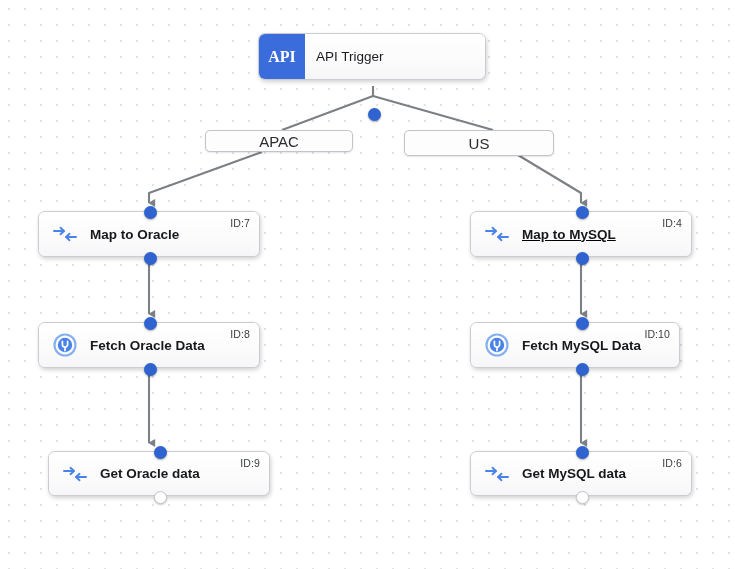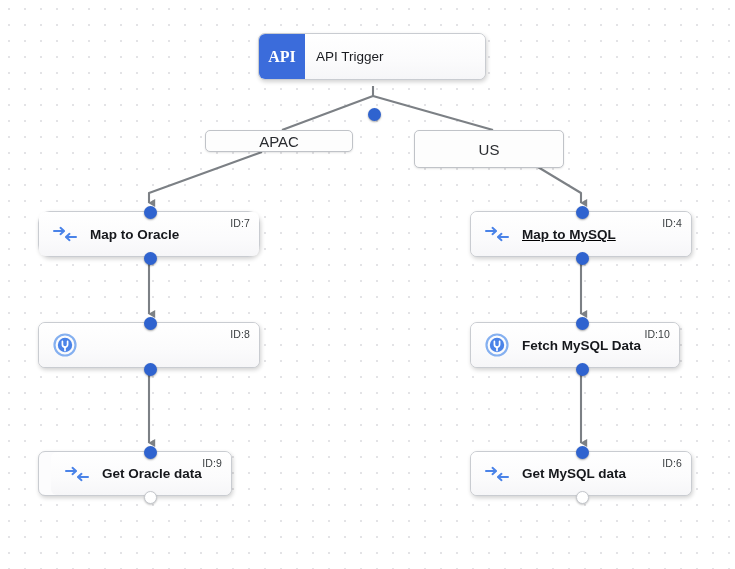--- a/index.html
+++ b/index.html
@@ -181,25 +181,25 @@
     <div class="node-inner">
       <div class="trigger-badge">API</div>
       <div class="node-title">API Trigger</div>
     </div>
     <div class="port" style="left:108.5px; top:73.5px;"></div>
   </div>
 
   <div class="branch-label" style="left:205px; top:130px; width:148px; height:22px;">
     <span>APAC</span>
   </div>
-  <div class="branch-label" style="left:414px; top:130px; width:150px; height:38px;">
+  <div class="branch-label" style="left:404px; top:130px; width:150px; height:26px;">
     <span>US</span>
   </div>
 
-  <div class="node op-node" style="left:38px; top:211px; width:222px; height:46px;border-radius:12px;">
+  <div class="node op-node" style="left:38px; top:211px; width:222px; height:46px;">
     <div class="node-inner">
       <div class="node-icon">
         <svg width="26" height="16" viewBox="0 0 26 16">
           <g stroke="#4a83e8" stroke-width="2" fill="none" stroke-linecap="round" stroke-linejoin="round">
             <line x1="2" y1="5" x2="11.5" y2="5"></line>
             <polyline points="8.5,1.8 12,5 8.5,8.2"></polyline>
             <line x1="24" y1="11" x2="14.5" y2="11"></line>
             <polyline points="17.5,7.8 14,11 17.5,14.2"></polyline>
           </g>
         </svg>
@@ -214,27 +214,28 @@
   <div class="node op-node" style="left:38px; top:322px; width:222px; height:46px;">
     <div class="node-inner">
       <div class="node-icon">
         <svg width="26" height="26" viewBox="0 0 26 26">
           <circle cx="13" cy="13" r="10.5" fill="none" stroke="#85b0f0" stroke-width="2.2"></circle>
           <circle cx="13" cy="13" r="7.2" fill="#4a83e8"></circle>
           <path d="M10.4,9.4 L10.4,12.6 A2.6,2.6 0 0 0 15.6,12.6 L15.6,9.4" fill="none" stroke="#ffffff" stroke-width="1.7" stroke-linecap="round"></path>
           <line x1="13" y1="15.2" x2="13" y2="18.6" stroke="#ffffff" stroke-width="1.7" stroke-linecap="round"></line>
         </svg>
       </div>
+      <div class="node-title">Fetch Oracle Data</div>
       <div class="node-id">ID:8</div>
     </div>
     <div class="port" style="left:104.5px; top:-6.5px;"></div>
     <div class="port" style="left:104.5px; top:39.5px;"></div>
   </div>
 
-  <div class="node op-node" style="left:38px; top:451px; width:194px; height:45px;padding-left:12px;">
+  <div class="node op-node" style="left:48px; top:451px; width:222px; height:45px;">
     <div class="node-inner">
       <div class="node-icon">
         <svg width="26" height="16" viewBox="0 0 26 16">
           <g stroke="#4a83e8" stroke-width="2" fill="none" stroke-linecap="round" stroke-linejoin="round">
             <line x1="2" y1="5" x2="11.5" y2="5"></line>
             <polyline points="8.5,1.8 12,5 8.5,8.2"></polyline>
             <line x1="24" y1="11" x2="14.5" y2="11"></line>
             <polyline points="17.5,7.8 14,11 17.5,14.2"></polyline>
           </g>
         </svg>

